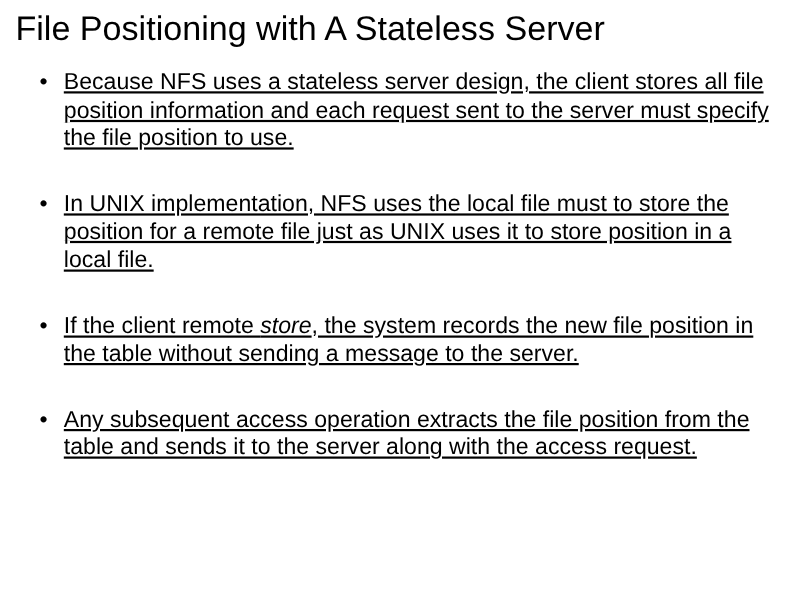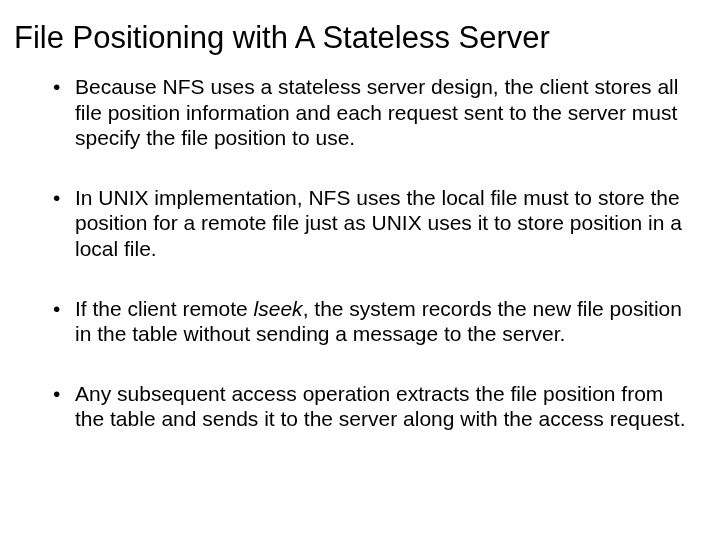--- a/index.html
+++ b/index.html
@@ -9,33 +9,34 @@
     height: 540px;
     background: #ffffff;
     font-family: Arial, Helvetica, sans-serif;
     color: #000000;
     overflow: hidden;
   }
   .slide {
     width: 720px;
     height: 540px;
     box-sizing: border-box;
-    padding: 20px 10px 10px 10px;
+    padding: 8px 10px 10px 10px;
   }
   .title {
     font-size: 31px;
     font-weight: 400;
     margin: 0 0 18px 4px;
     white-space: nowrap;
     letter-spacing: 0px;
   }
   ul.bullets {
     list-style: none;
-    margin: 17px;
+    margin: 0;
     padding: 0 6px 0 26px;
+    text-decoration: underline;
   }
   ul.bullets > li {
     position: relative;
     font-size: 21px;
     line-height: 1.22;
     margin-bottom: 34px;
     padding-left: 22px;
   }
   ul.bullets > li::before {
     content: "•";
@@ -54,19 +55,19 @@
 <div class="slide">
   <h1 class="title">File Positioning with A Stateless Server</h1>
   <ul class="bullets">
     <li>
       <span>Because NFS uses a stateless server design, the client stores all file position information and each request sent to the server must specify the file position to use.</span>
     </li>
     <li>
       <span>In UNIX implementation, NFS uses the local file must to store the position for a remote file just as UNIX uses it to store position in a local file.</span>
     </li>
     <li>
-      <span>If the client remote </span><span class="ital">lseek</span><span>, the system records the new file position in the table without sending a message to the server.</span>
+      <span>If the client remote </span><span class="ital">store</span><span>, the system records the new file position in the table without sending a message to the server.</span>
     </li>
     <li>
       <span>Any subsequent access operation extracts the file position from the table and sends it to the server along with the access request.</span>
     </li>
   </ul>
 </div>
 
 </body></html>

